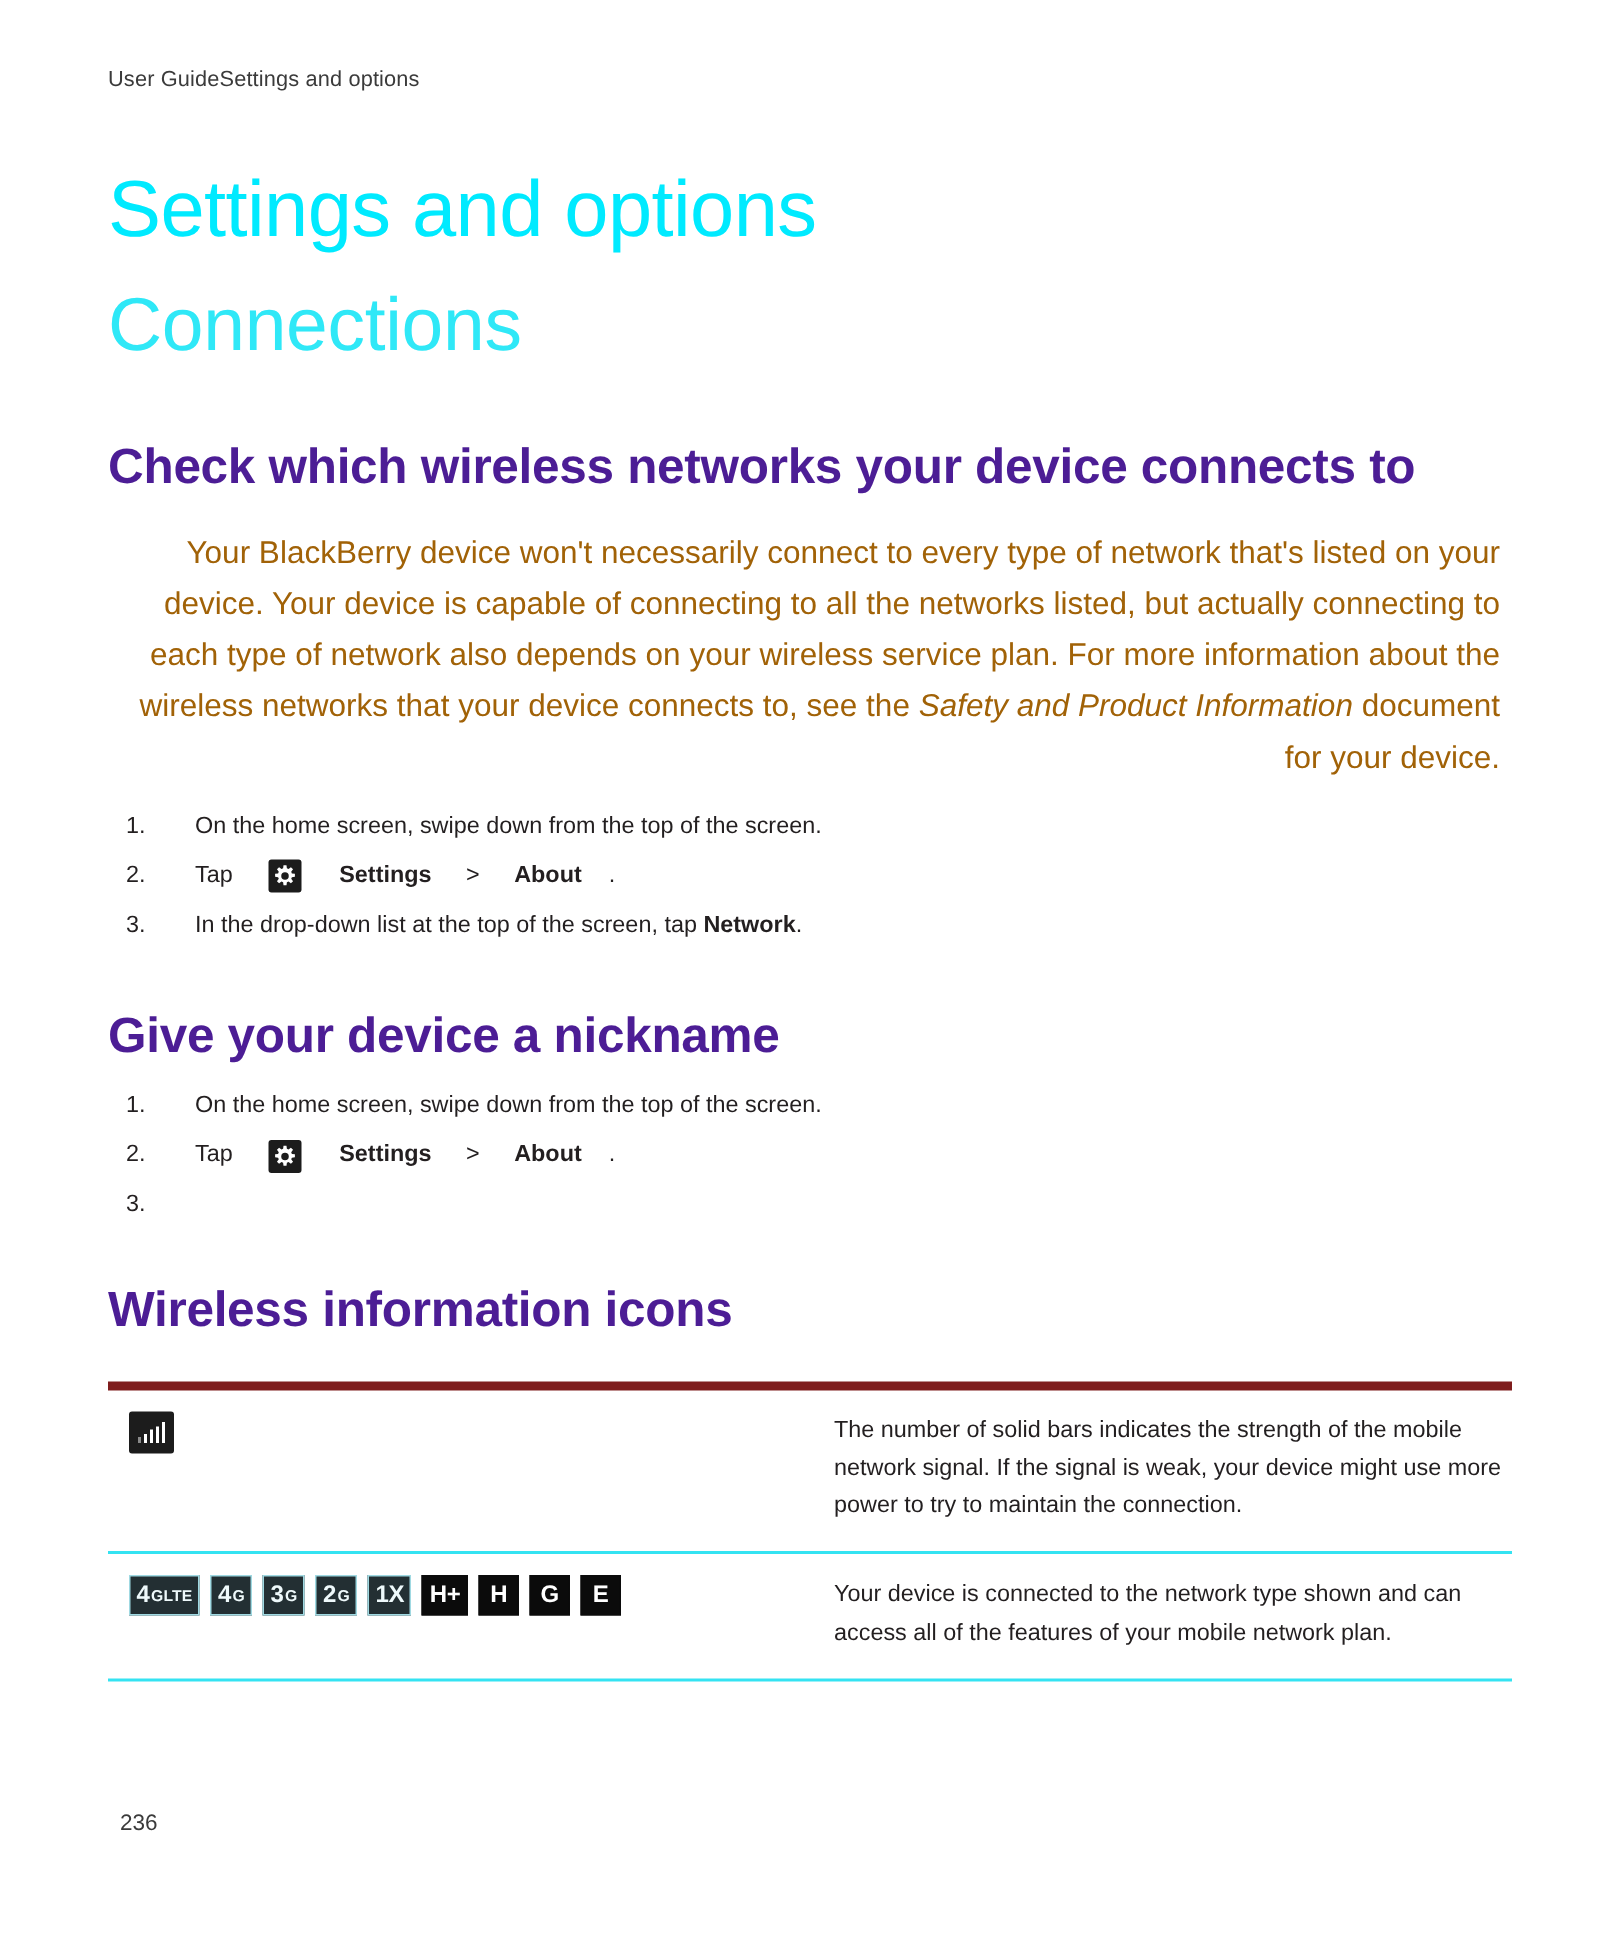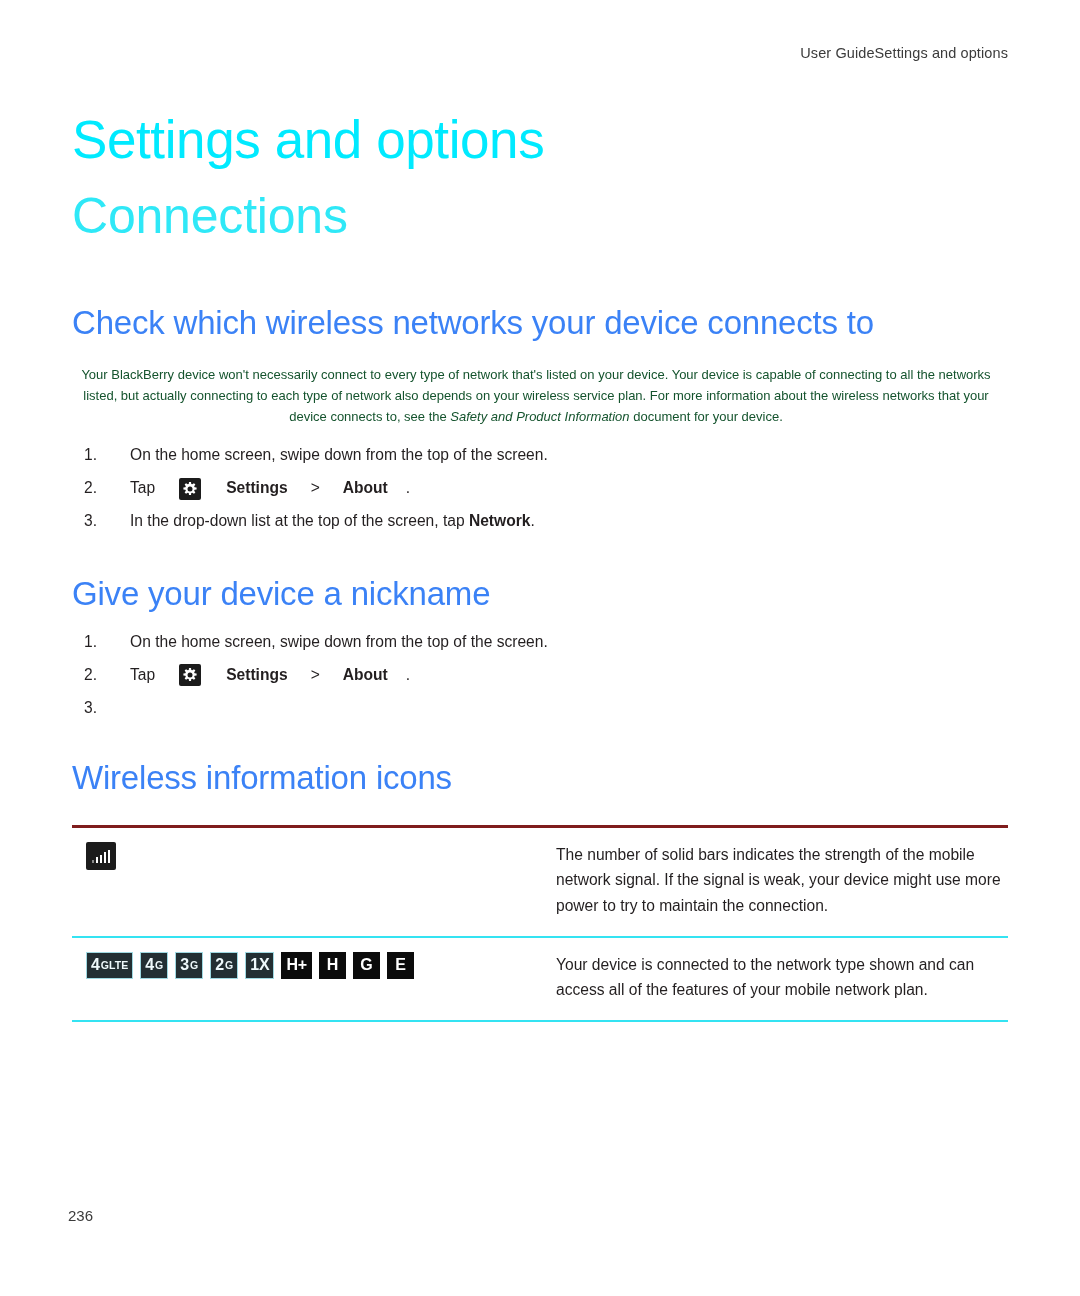--- a/index.html
+++ b/index.html
@@ -19,21 +19,21 @@
     position: relative;
     width: 1080px;
     height: 1296px;
     box-sizing: border-box;
     padding: 0 72px;
   }
 
   
   .running-header {
     display: flex;
-    justify-content: flex-end;
+    justify-content: flex-start;
     align-items: baseline;
     padding-top: 45px;
     font-size: 14.5px;
     color: #3b3b3b;
     letter-spacing: 0.1px;
   }
 
   
   .doc-title {
     color: #00eaff;
@@ -48,37 +48,37 @@
     font-size: 50px;
     font-weight: 400;
     line-height: 1.08;
     margin: 21px 0 0 0;
     letter-spacing: -0.2px;
   }
 
   
   .section-heading {
     font-size: 33px;
-    font-weight: 400;
+    font-weight: 700;
     line-height: 1.20;
-    color: #3b82f6;
-    margin: 60px 0 0 0;
+    color: #4c1d95;
+    margin: 48px 0 0 0;
     letter-spacing: -0.2px;
     max-width: 930px;
   }
   .section-heading.tight { margin-top: 40px; }
 
   
   p.body {
-    font-size: 13px;
+    font-size: 21px;
     line-height: 1.63;
-    color: #14532d;
+    color: #a16207;
     margin: 21px 0 0 0;
     max-width: 928px;
-    text-align: center;
+    text-align: right;
   }
   em { font-style: italic; }
   strong { font-weight: bold; }
 
   
   ol.steps {
     list-style: none;
     margin: 16px 0 0 0;
     padding: 0;
   }
@@ -113,21 +113,21 @@
     border-radius: 2px;
     vertical-align: -5px;
     margin: 0 7px 0 6px;
     position: relative;
   }
   .gear-chip svg { display: block; margin: 3px auto 0 auto; }
 
   
   .icon-table {
     margin-top: 28px;
-    border-top: 3px solid #7f1d1d;
+    border-top: 6px solid #7f1d1d;
     border-bottom: 2px solid #34e3f2;
     width: 936px;
   }
   .icon-row {
     display: flex;
     align-items: flex-start;
   }
   .icon-row + .icon-row { border-top: 2px solid #34e3f2; }
   .icon-cell {
     width: 484px;
@@ -198,21 +198,21 @@
     font-size: 10.5px;
     font-weight: bold;
     letter-spacing: 0.1px;
     margin-left: 1px;
   }
   .badge .big { font-size: 16px; }
 
   
   .page-number {
     position: absolute;
-    left: 68px;
+    left: 80px;
     bottom: 72px;
     font-size: 15px;
     color: #3b3b3b;
   }
 </style>
 </head>
 <body>
 
 <div class="page">
 

